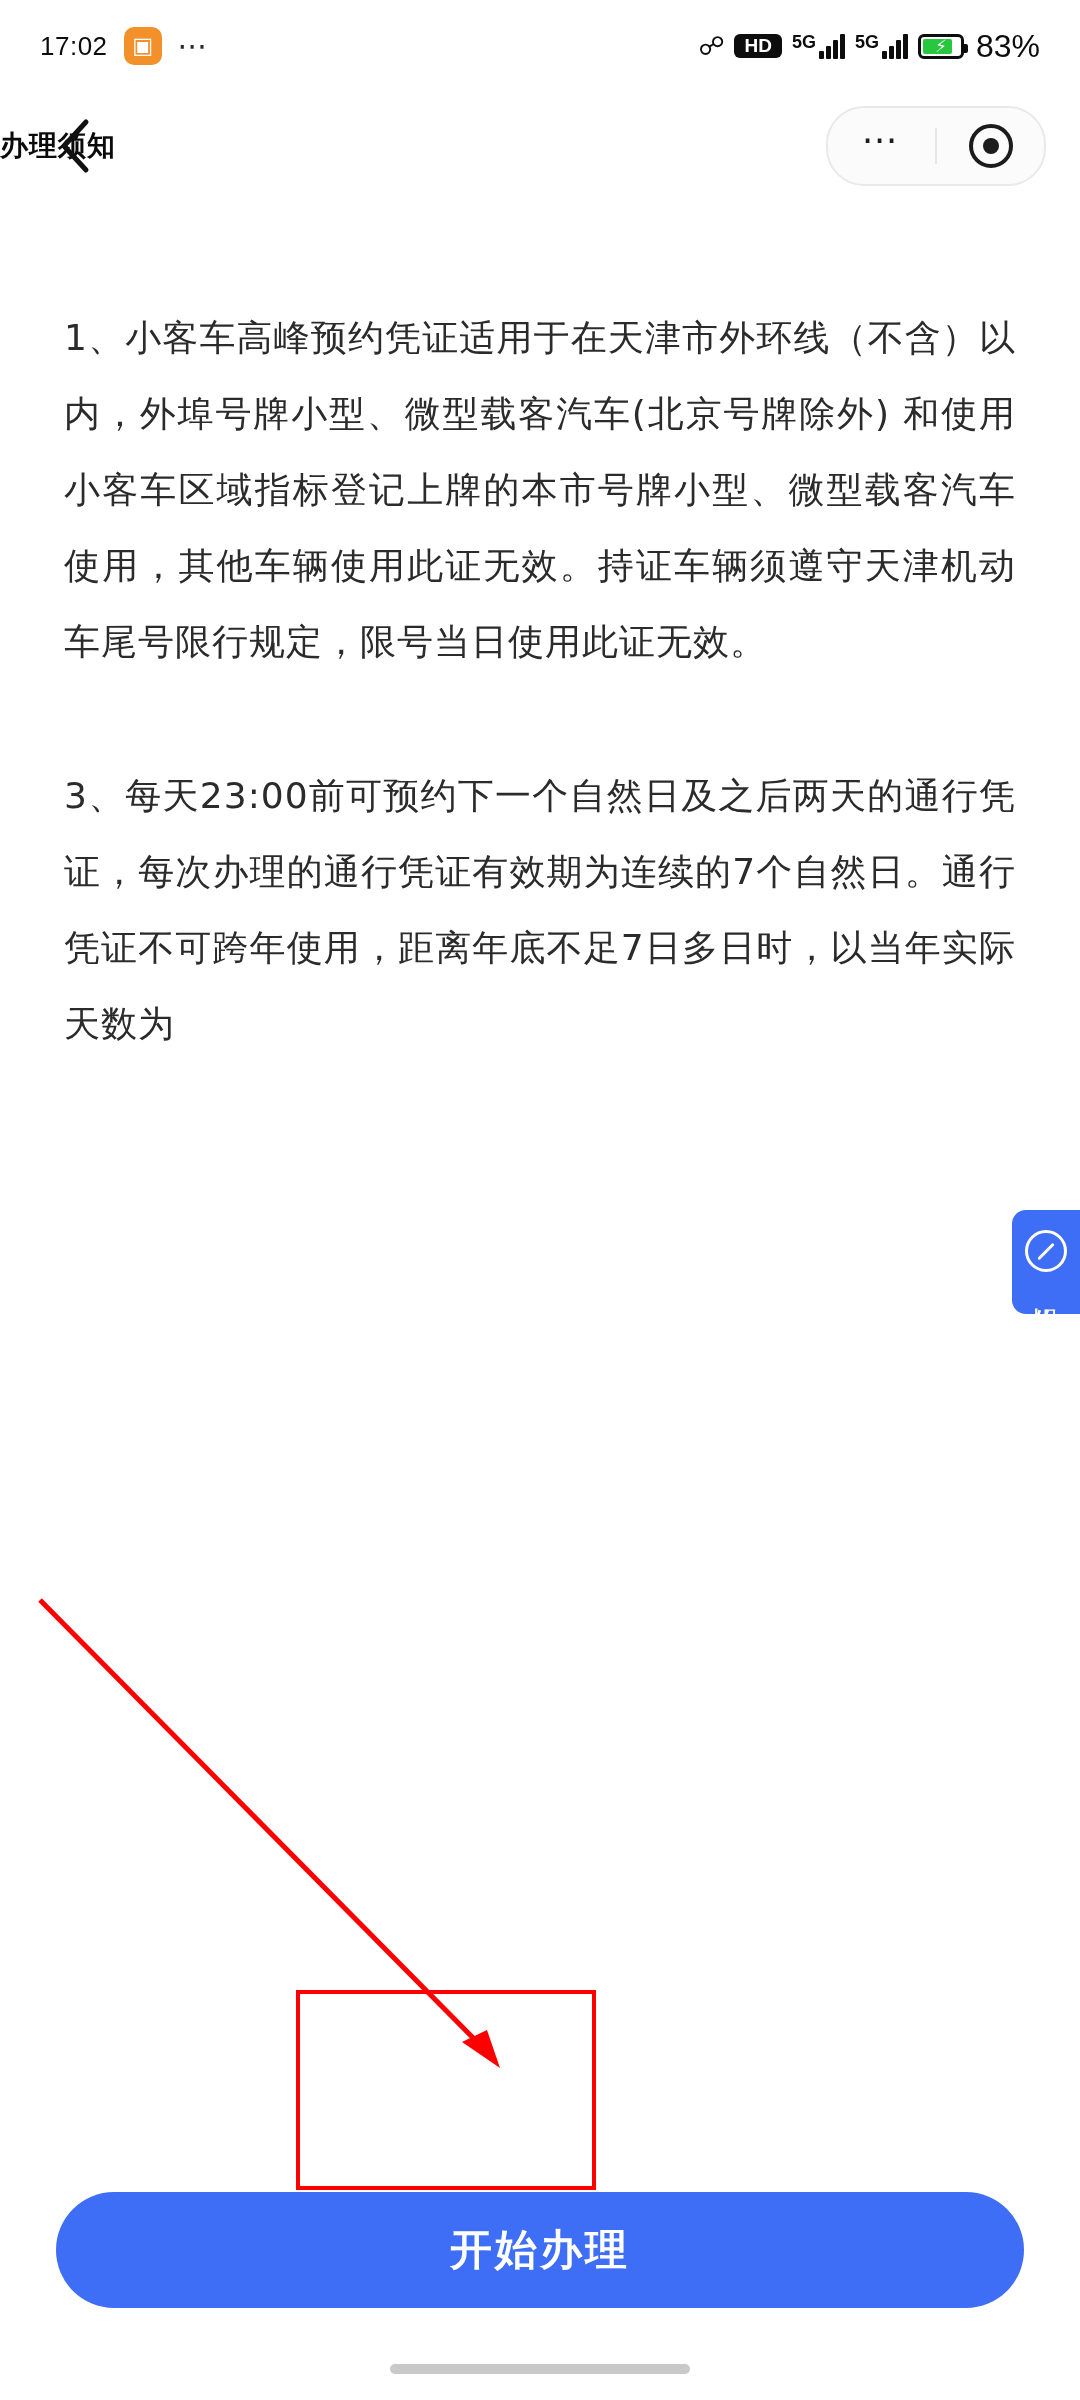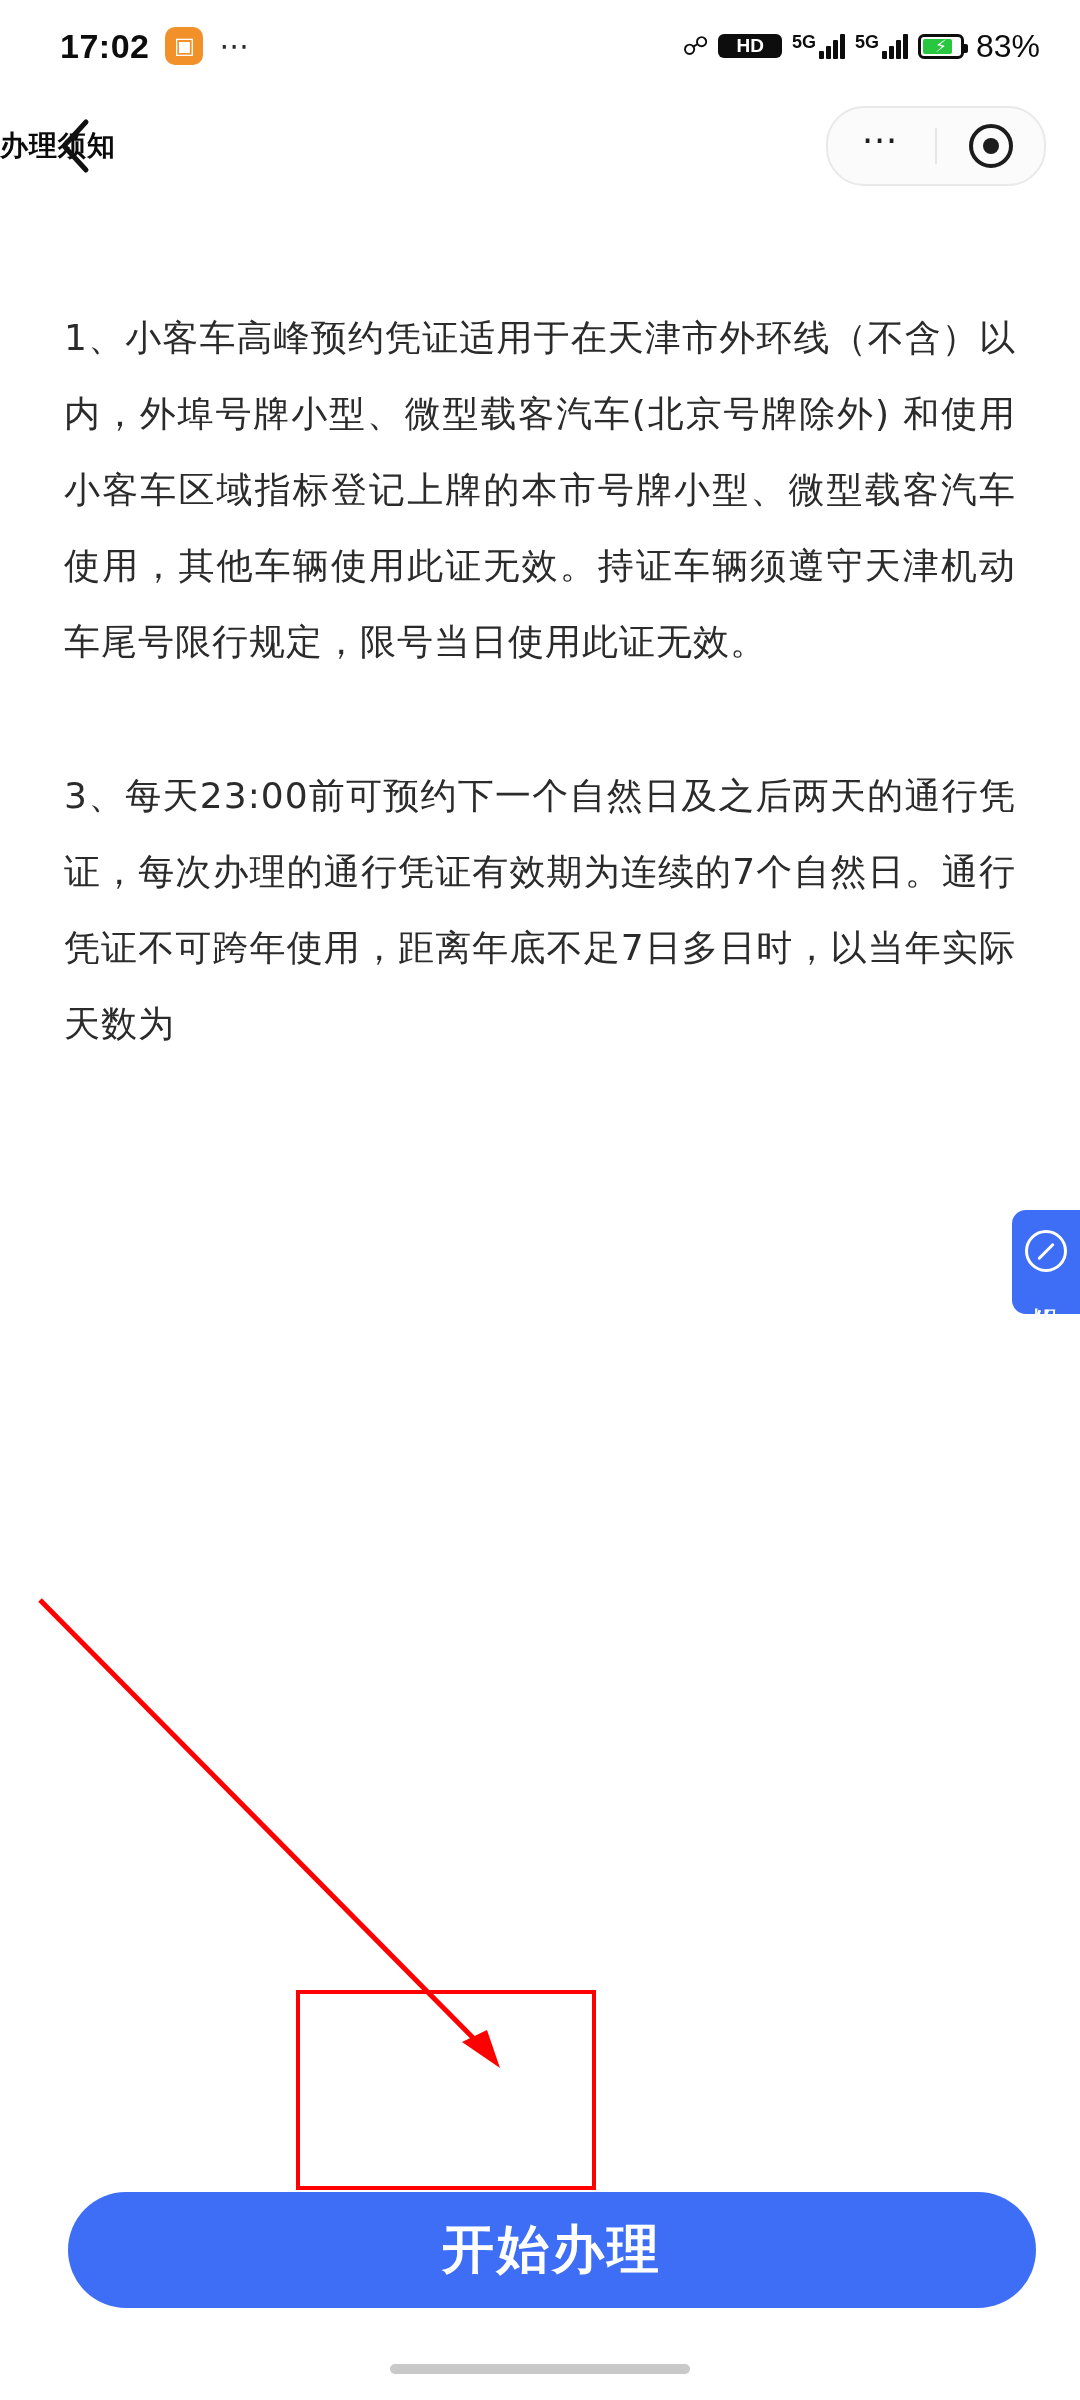--- a/index.html
+++ b/index.html
@@ -27,24 +27,23 @@
     padding: 0 40px;
     box-sizing: border-box;
     color: #0d0d0d;
   }
   .status-left {
     display: flex;
     align-items: center;
     gap: 16px;
   }
   .status-clock {
-    font-size: 34px;
-    font-weight: 700;
+    font-size: 26px;
+    font-weight: 400;
     letter-spacing: 0.5px;
-    margin-left: 20px;
   }
   .app-badge {
     width: 38px; height: 38px;
     border-radius: 10px;
     background: #f2902a;
     display: flex;
     align-items: center;
     justify-content: center;
     color: #fff;
     font-size: 22px;
@@ -65,21 +64,21 @@
     font-size: 26px;
     line-height: 1;
     color: #0d0d0d;
   }
   .hd-box {
     background: #0d0d0d;
     color: #fff;
     font-size: 19px;
     font-weight: 700;
     border-radius: 6px;
-    padding: 2px 18px;
+    padding: 2px 10px;
     line-height: 1.1;
   }
   .net-grp {
     display: flex;
     gap: 3px;
   }
   .net-label {
     font-size: 18px;
     font-weight: 700;
     line-height: 1;
@@ -275,28 +274,28 @@
   
   .bottom-area {
     position: absolute;
     left: 0; bottom: 0;
     width: 1080px;
     height: 250px;
     background: #ffffff;
   }
   .cta {
     position: absolute;
-    left: 68px;
+    left: 56px;
     top: 42px;
     width: 968px;
     height: 116px;
     border-radius: 58px;
     background: #3d6ef5;
     color: #fff;
-    font-size: 52px;
+    font-size: 42px;
     font-weight: 700;
     letter-spacing: 3px;
     display: flex;
     align-items: center;
     justify-content: center;
     border: none;
     font-family: "DejaVu Sans", "Liberation Sans", sans-serif;
   }
   .home-indicator {
     position: absolute;

